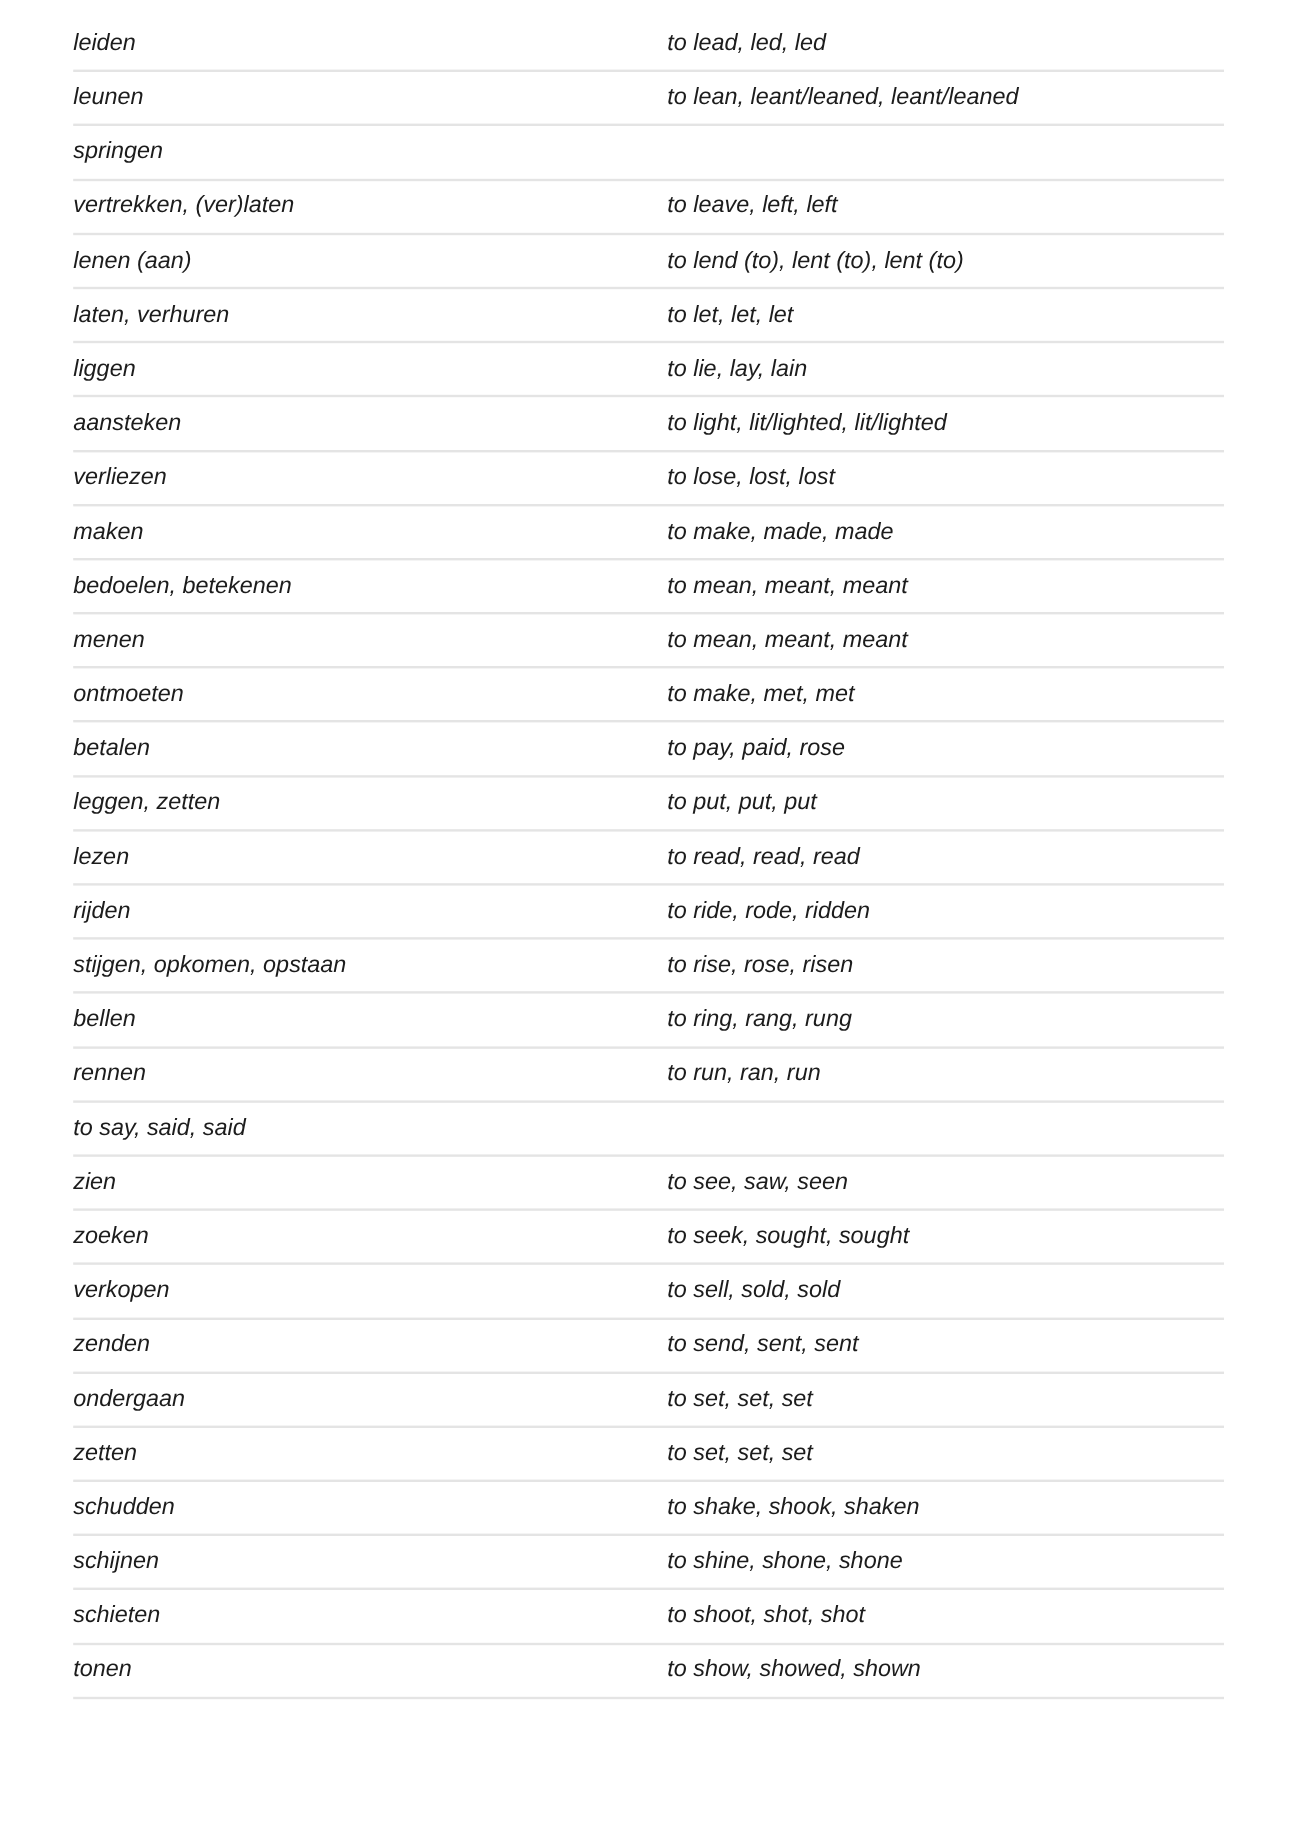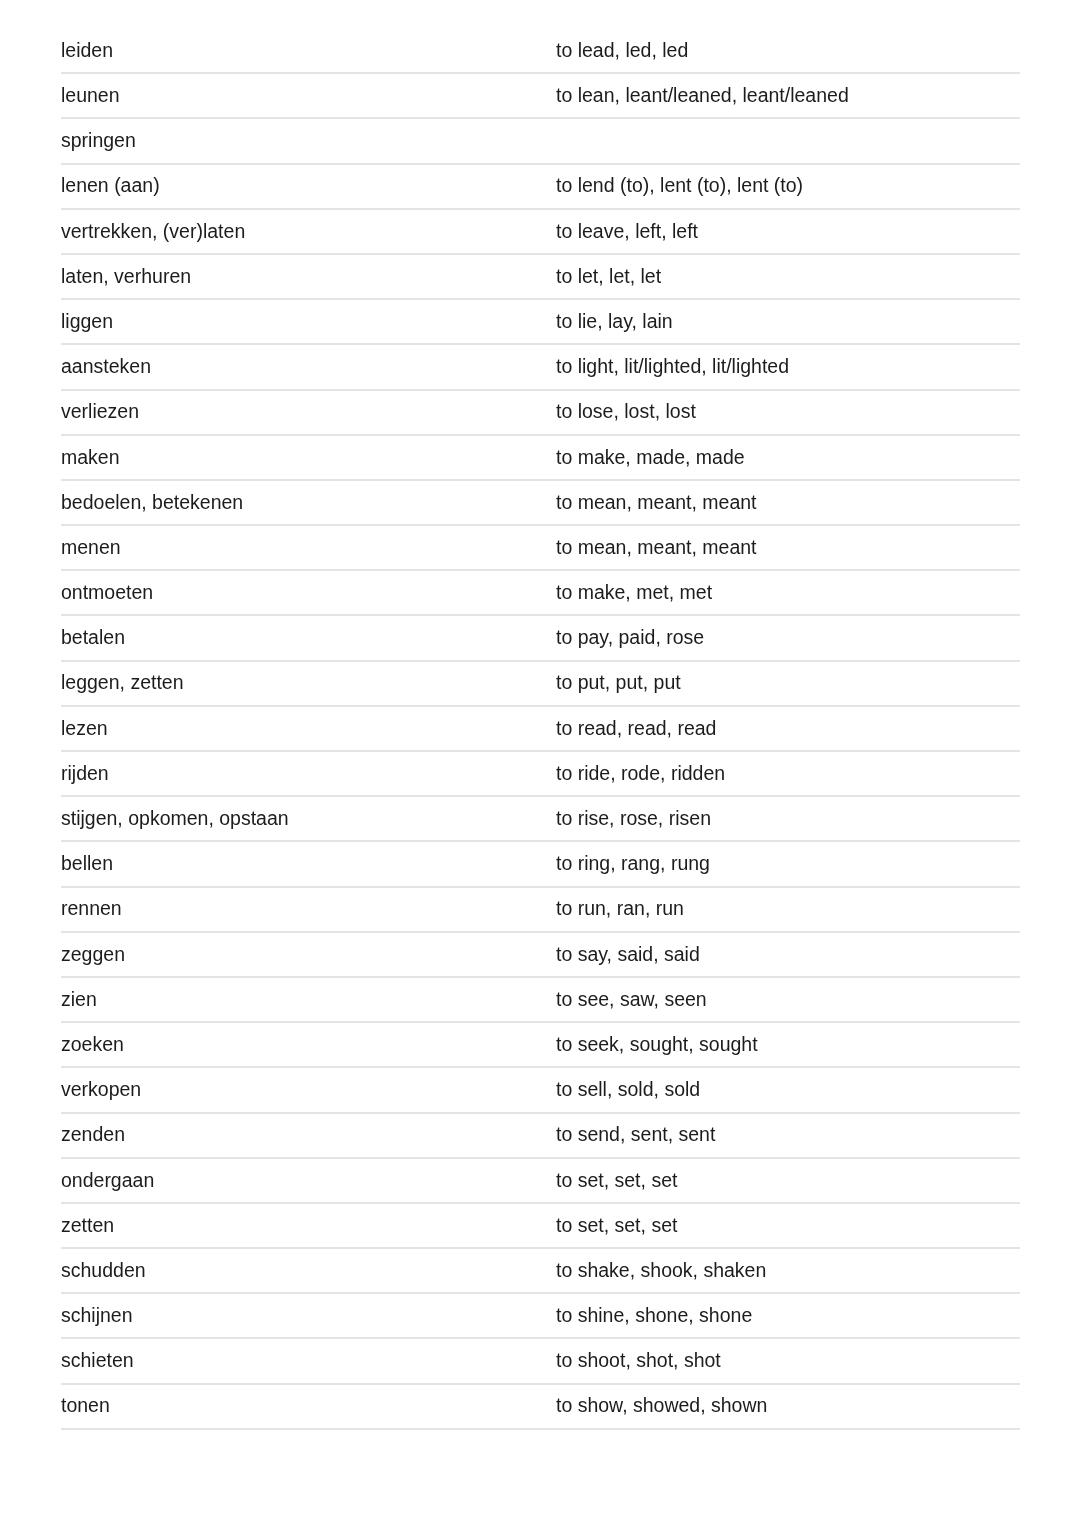--- a/index.html
+++ b/index.html
@@ -1,18 +1,18 @@
 <!DOCTYPE html>
 <html><head>
 <meta charset="utf-8">
 <style>
   html,body{margin:0;padding:0;background:#ffffff;}
   body{width:1080px;height:1526px;position:relative;overflow:hidden;
     font-family:"Liberation Sans","DejaVu Sans",sans-serif;color:#1c1c1c;}
-  .table{position:absolute;left:61px;top:29px;width:959px;}
+  .table{position:absolute;left:61px;top:15px;width:959px;font-style:italic;}
   .row{display:flex;height:43.2px;border-bottom:2px solid #e4e4e4;align-items:center;box-sizing:content-box;}
   .cell{font-size:19.5px;line-height:1;white-space:nowrap;}
   .nl{width:495px;}
   .en{flex:1;}
 </style>
 </head>
 <body>
 
 <div class="table" id="vtable">
     <div class="row">
@@ -20,26 +20,26 @@
       <div class="cell en">to lead, led, led</div>
     </div>
     <div class="row">
       <div class="cell nl">leunen</div>
       <div class="cell en">to lean, leant/leaned, leant/leaned</div>
     </div>
     <div class="row">
       <div class="cell nl">springen</div>
     </div>
     <div class="row">
+      <div class="cell nl">vertrekken, (ver)laten</div>
+      <div class="cell en">to leave, left, left</div>
+    </div>
+    <div class="row">
       <div class="cell nl">lenen (aan)</div>
       <div class="cell en">to lend (to), lent (to), lent (to)</div>
-    </div>
-    <div class="row">
-      <div class="cell nl">vertrekken, (ver)laten</div>
-      <div class="cell en">to leave, left, left</div>
     </div>
     <div class="row">
       <div class="cell nl">laten, verhuren</div>
       <div class="cell en">to let, let, let</div>
     </div>
     <div class="row">
       <div class="cell nl">liggen</div>
       <div class="cell en">to lie, lay, lain</div>
     </div>
     <div class="row">
@@ -88,21 +88,20 @@
     </div>
     <div class="row">
       <div class="cell nl">bellen</div>
       <div class="cell en">to ring, rang, rung</div>
     </div>
     <div class="row">
       <div class="cell nl">rennen</div>
       <div class="cell en">to run, ran, run</div>
     </div>
     <div class="row">
-      <div class="cell nl">zeggen</div>
       <div class="cell en">to say, said, said</div>
     </div>
     <div class="row">
       <div class="cell nl">zien</div>
       <div class="cell en">to see, saw, seen</div>
     </div>
     <div class="row">
       <div class="cell nl">zoeken</div>
       <div class="cell en">to seek, sought, sought</div>
     </div>

